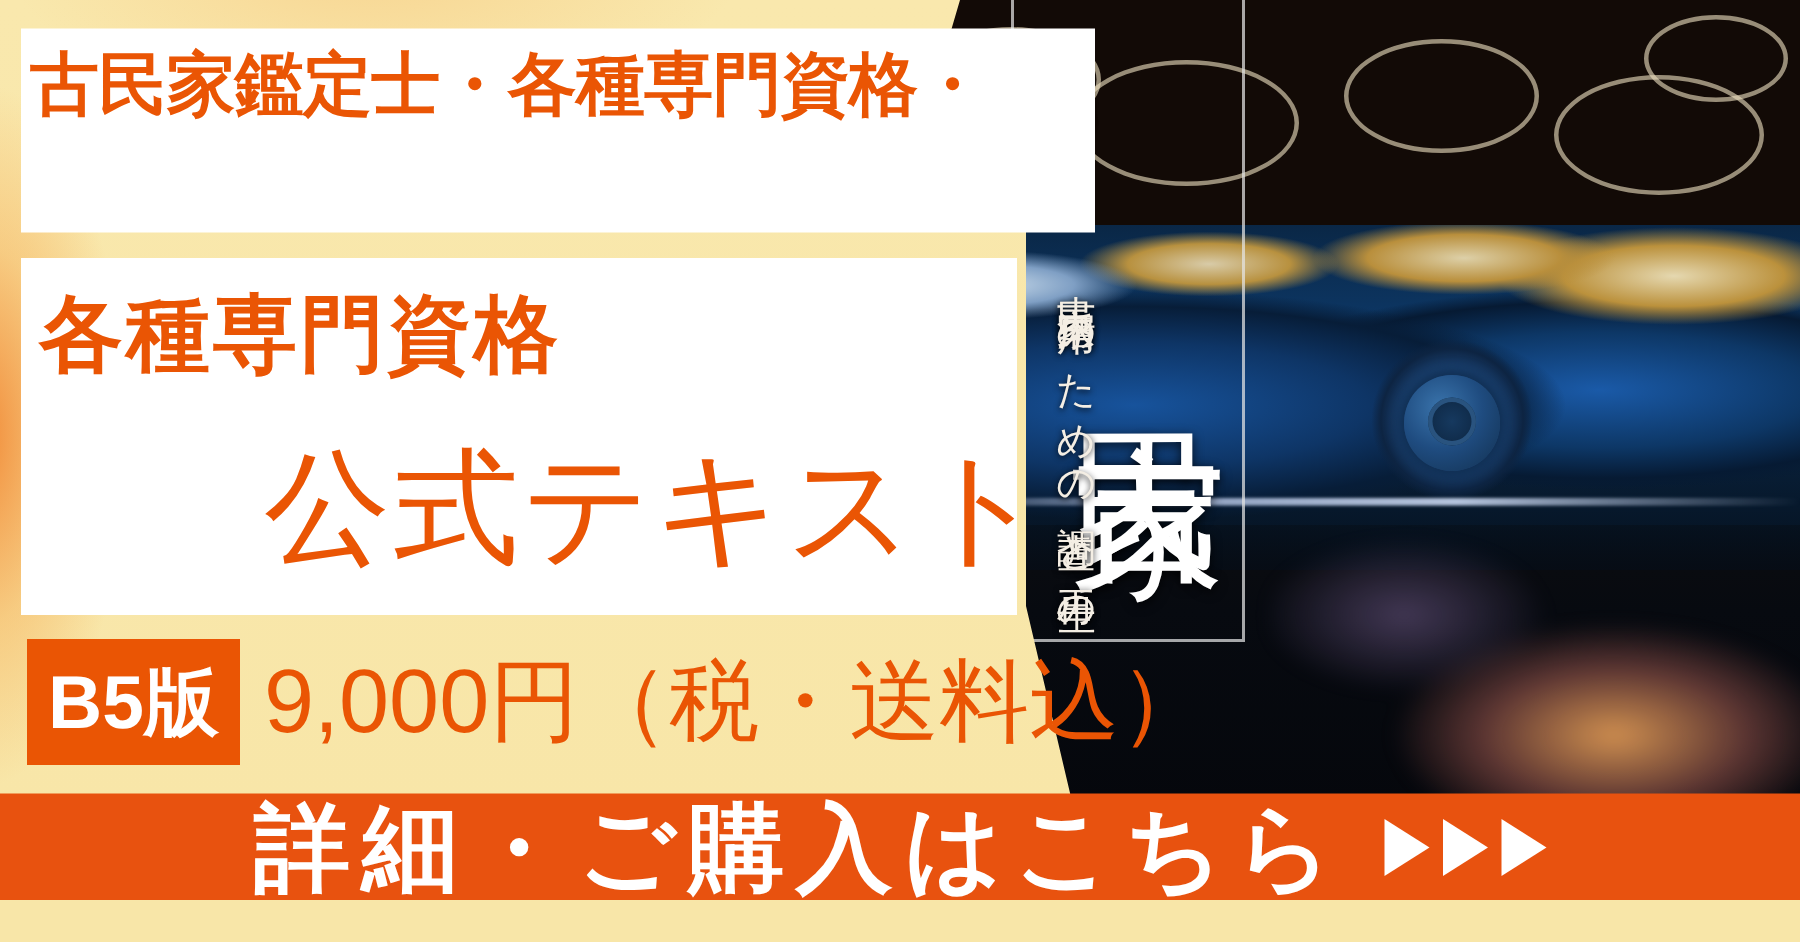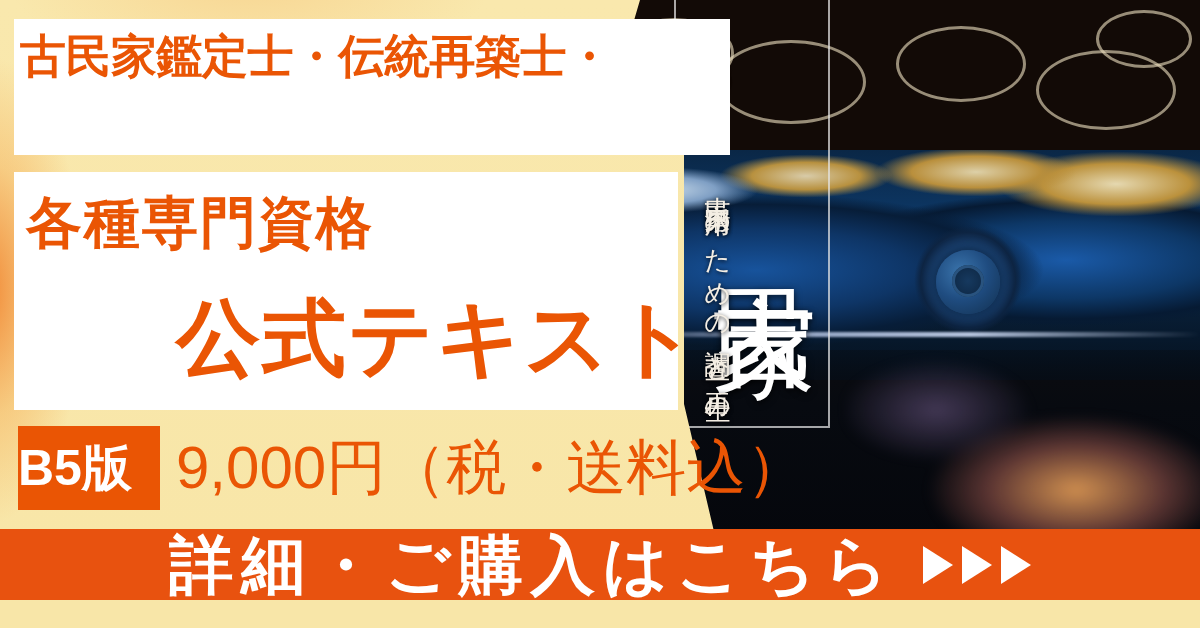--- a/index.html
+++ b/index.html
@@ -137,29 +137,29 @@
     white-space:nowrap;
   }
 
   .hl1 {
     position:absolute; left:26px; top:186px;
     color:#ea5504; font-size:56px; font-weight:bold;
     letter-spacing:2px; white-space:nowrap;
   }
   .hl2 {
     position:absolute; left:176px; top:282px;
-    color:#ea5504; font-size:84px; font-weight:bold;
+    color:#ea5504; font-size:84px; font-weight:normal;
     letter-spacing:2px; white-space:nowrap;
   }
 
   
   .badge {
     position:absolute; left:18px; top:426px; width:142px; height:84px;
     background:#ea5504;
-    display:flex; align-items:center; 
+    display:flex; align-items:center; justify-content:center;
   }
   .badge span {
     color:#fff; font-size:50px; font-weight:bold; letter-spacing:0px;
     line-height:1;
   }
   .price {
     position:absolute; left:176px; top:428px;
     color:#ea5504; font-size:60px; font-weight:normal;
     letter-spacing:0px; white-space:nowrap; line-height:1.32;
   }
@@ -208,21 +208,21 @@
     <div class="cv-frame"></div>
     <div class="cv-title">古民家</div>
     <div class="cv-sub1">伝統構法</div>
     <div class="cv-sub2">古民家活用のための調査と再生の</div>
   </div>
 
   <div class="cream-shape"></div>
 
   <div class="panel panel-top"></div>
   <div class="cert-lines">
-    <div>古民家鑑定士・伝統再築士・</div>
+    <div>古民家鑑定士・各種専門資格・</div>
   </div>
 
   <div class="panel panel-mid"></div>
   <div class="hl1">各種専門資格</div>
   <div class="hl2">公式テキスト</div>
 
   <div class="badge">
     <span>B5版</span>
   </div>
   <div class="price">9,000円（税・送料込）</div>

